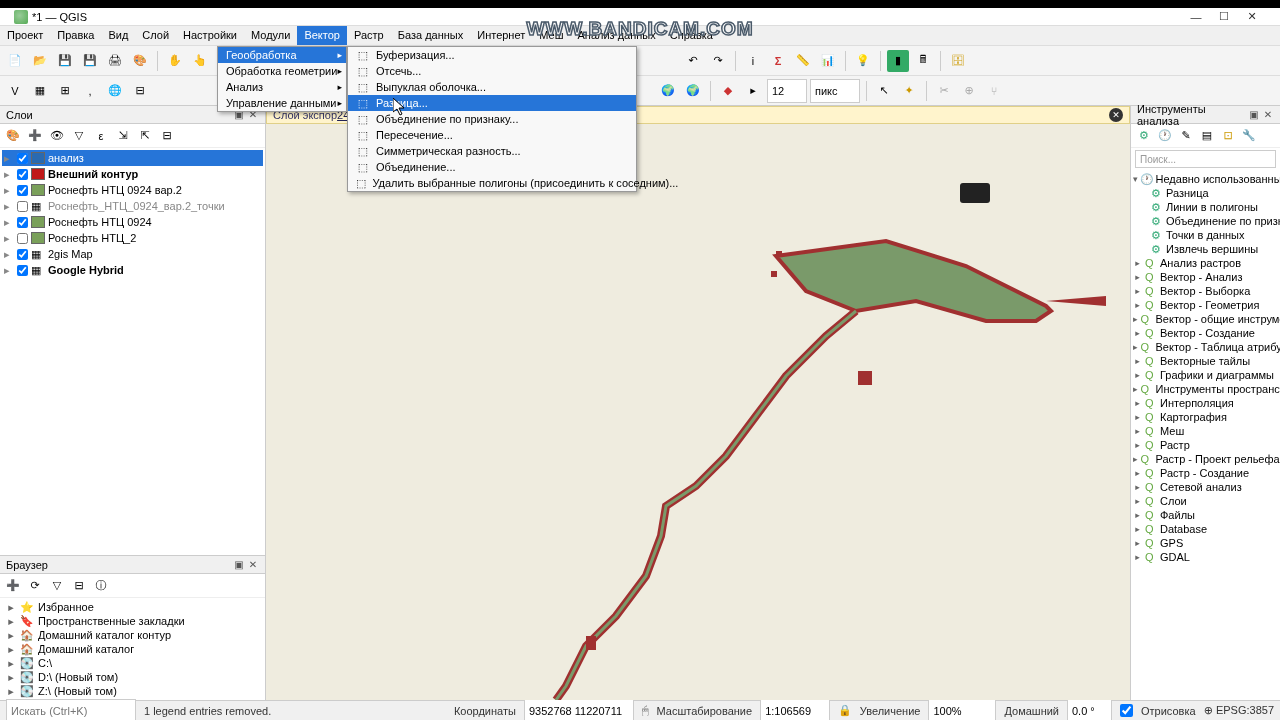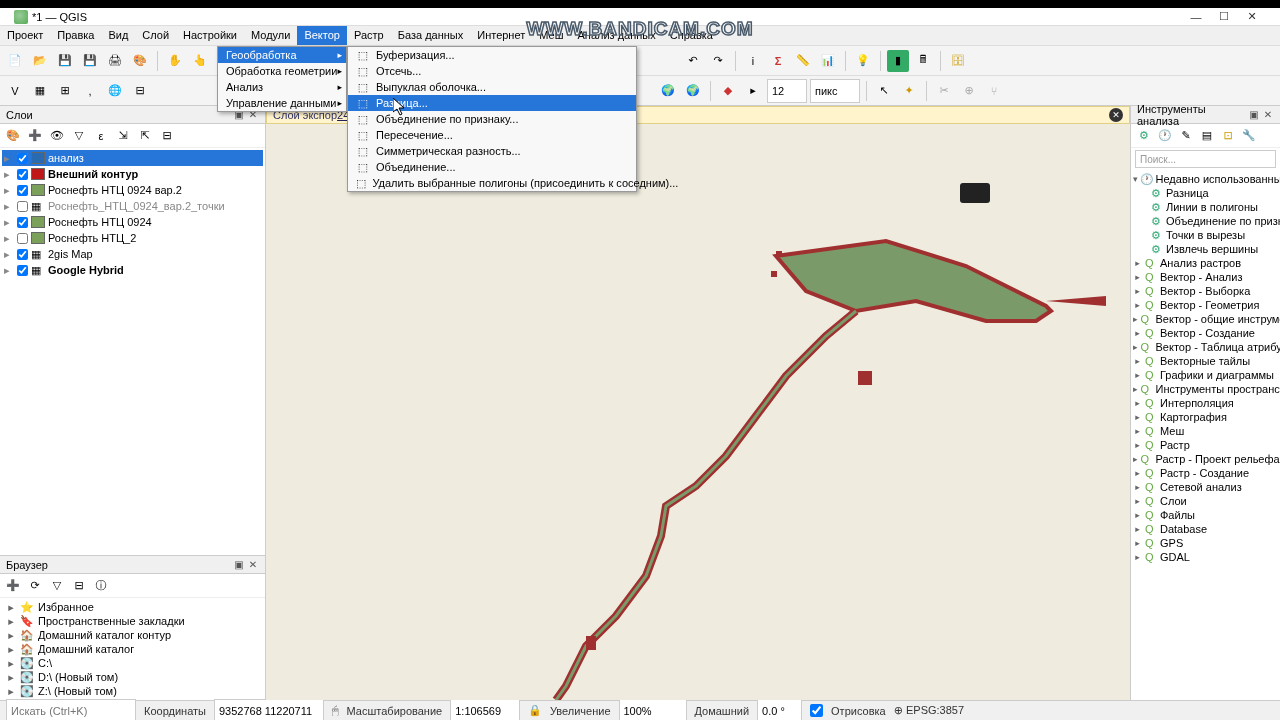--- a/index.html
+++ b/index.html
@@ -316,21 +316,21 @@
         <div class="tree-row" style="padding-left: 18px;">
           <span class="tree-icon" style="color:#3a7">⚙</span>
           <span>Линии в полигоны</span>
         </div>
         <div class="tree-row" style="padding-left: 18px;">
           <span class="tree-icon" style="color:#3a7">⚙</span>
           <span>Объединение по признаку</span>
         </div>
         <div class="tree-row" style="padding-left: 18px;">
           <span class="tree-icon" style="color:#3a7">⚙</span>
-          <span>Точки в вырезы</span>
+          <span>Точки в данных</span>
         </div>
         <div class="tree-row" style="padding-left: 18px;">
           <span class="tree-icon" style="color:#3a7">⚙</span>
           <span>Извлечь вершины</span>
         </div>
         <div class="tree-row">
           <span class="tree-expand">▸</span>
           <span class="tree-icon" style="color:#6a4">Q</span>
           <span>Анализ растров</span>
         </div>
@@ -438,20 +438,21 @@
           <span class="tree-expand">▸</span>
           <span class="tree-icon" style="color:#6a4">Q</span>
           <span>GDAL</span>
         </div>
       </div>
   </div>
 </div>
 
 <div class="statusbar">
   <input class="status-input locator" placeholder="Искать (Ctrl+K)" style="">
+  <span style="flex:1">1 legend entries removed.</span>
   <span>Координаты</span>
   <input class="status-input" style="width: 110px;" value="9352768 11220711">
   <span>🖱</span>
   <span>Масштабирование</span>
   <input class="status-input" style="width: 70px;" value="1:106569">
   <span>🔒</span>
   <span>Увеличение</span>
   <input class="status-input" style="width: 68px;" value="100%">
   <span>Домашний</span>
   <input class="status-input" style="width: 45px;" value="0.0 °">

